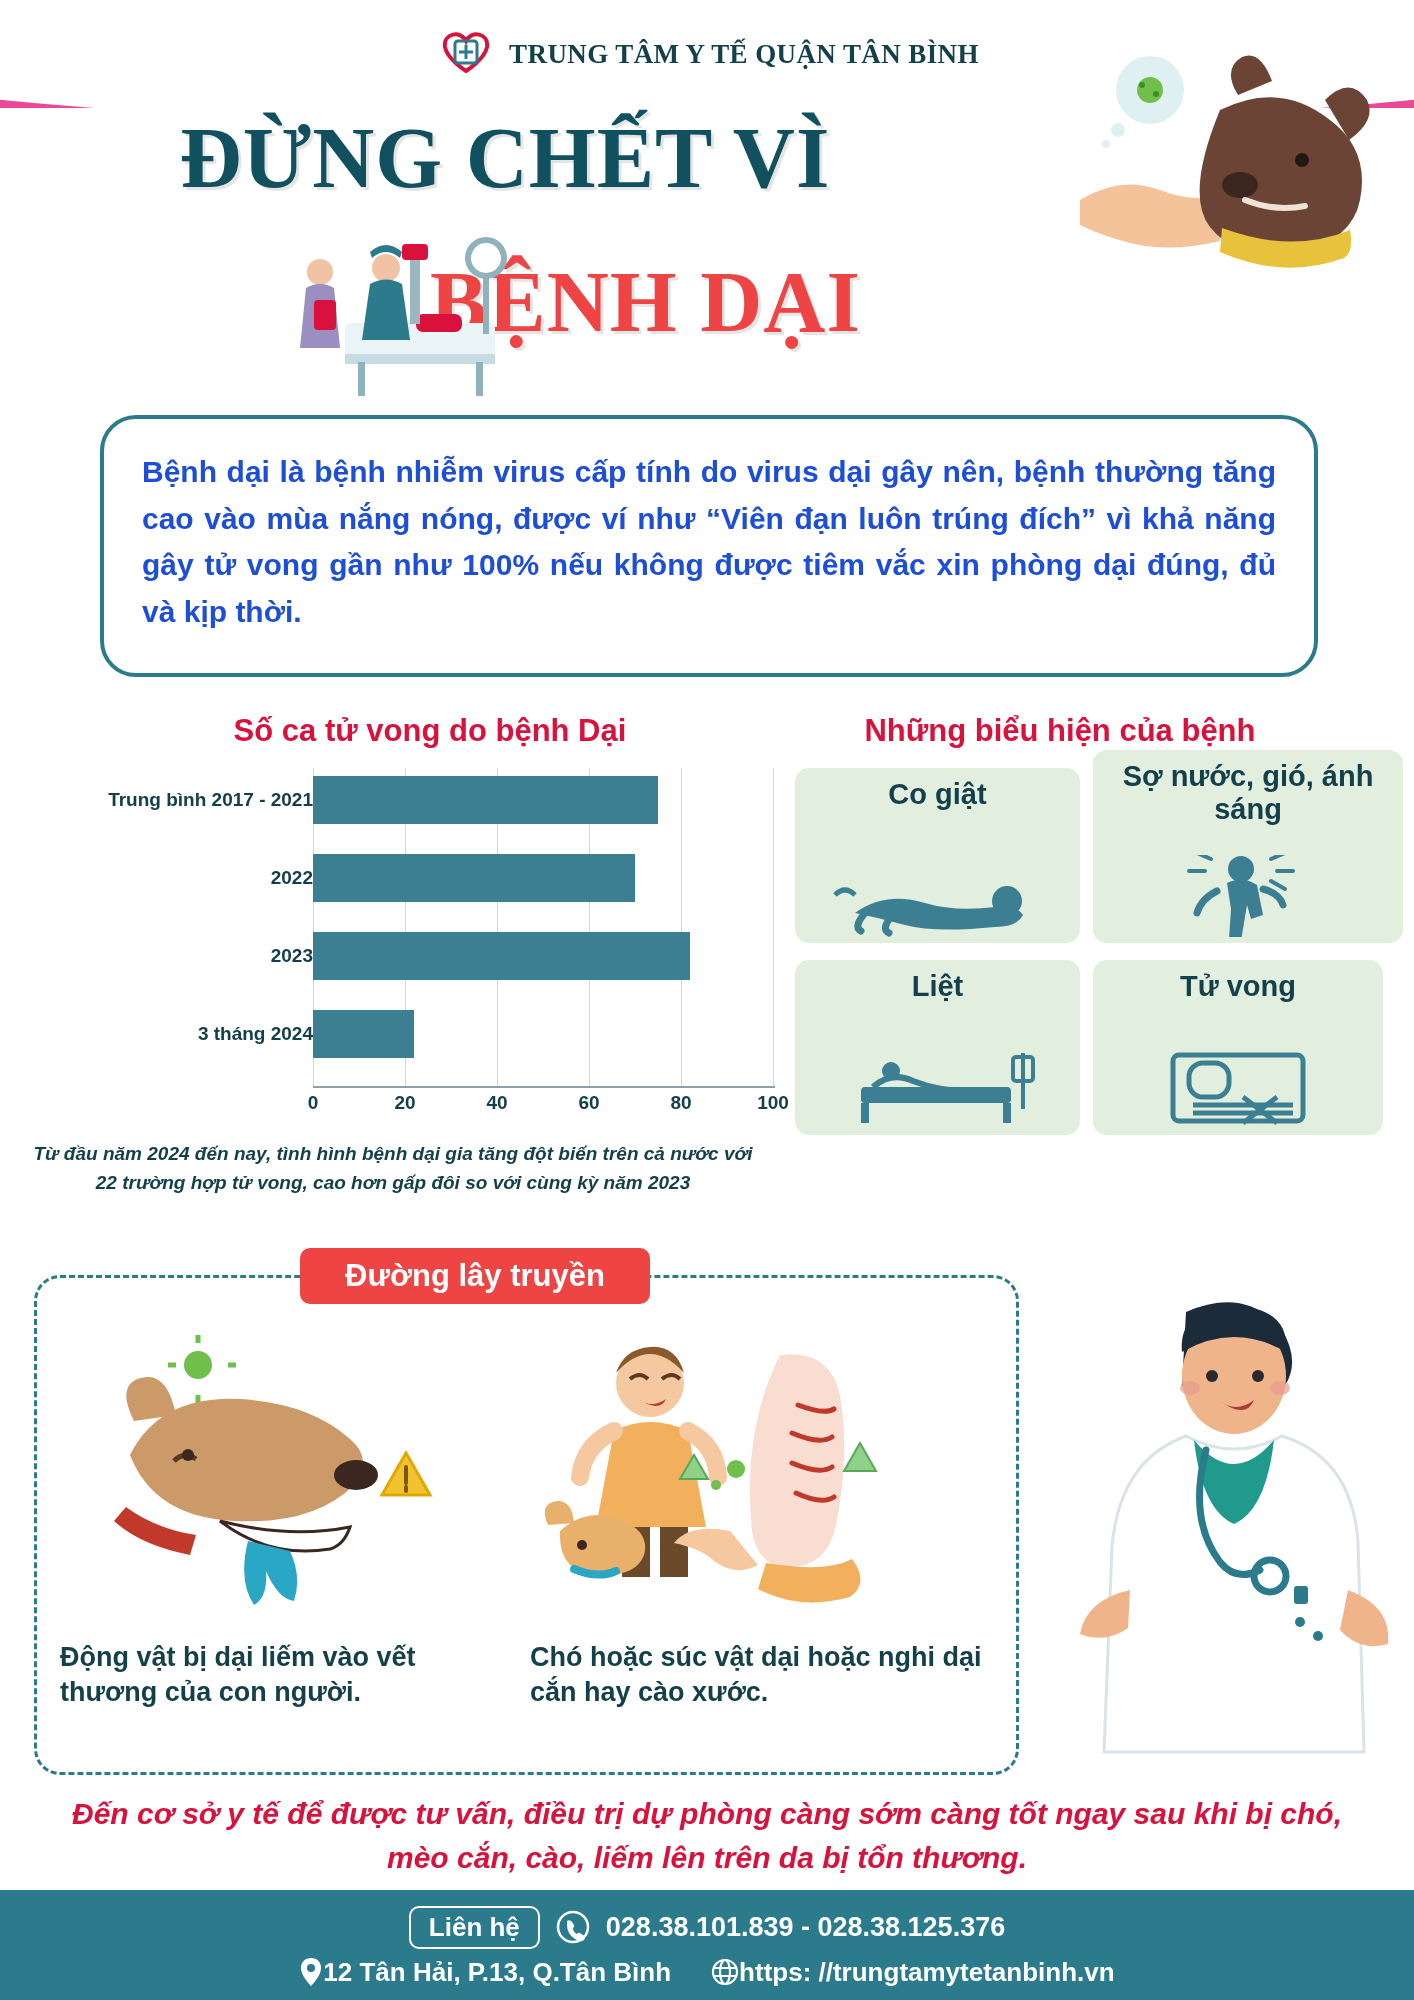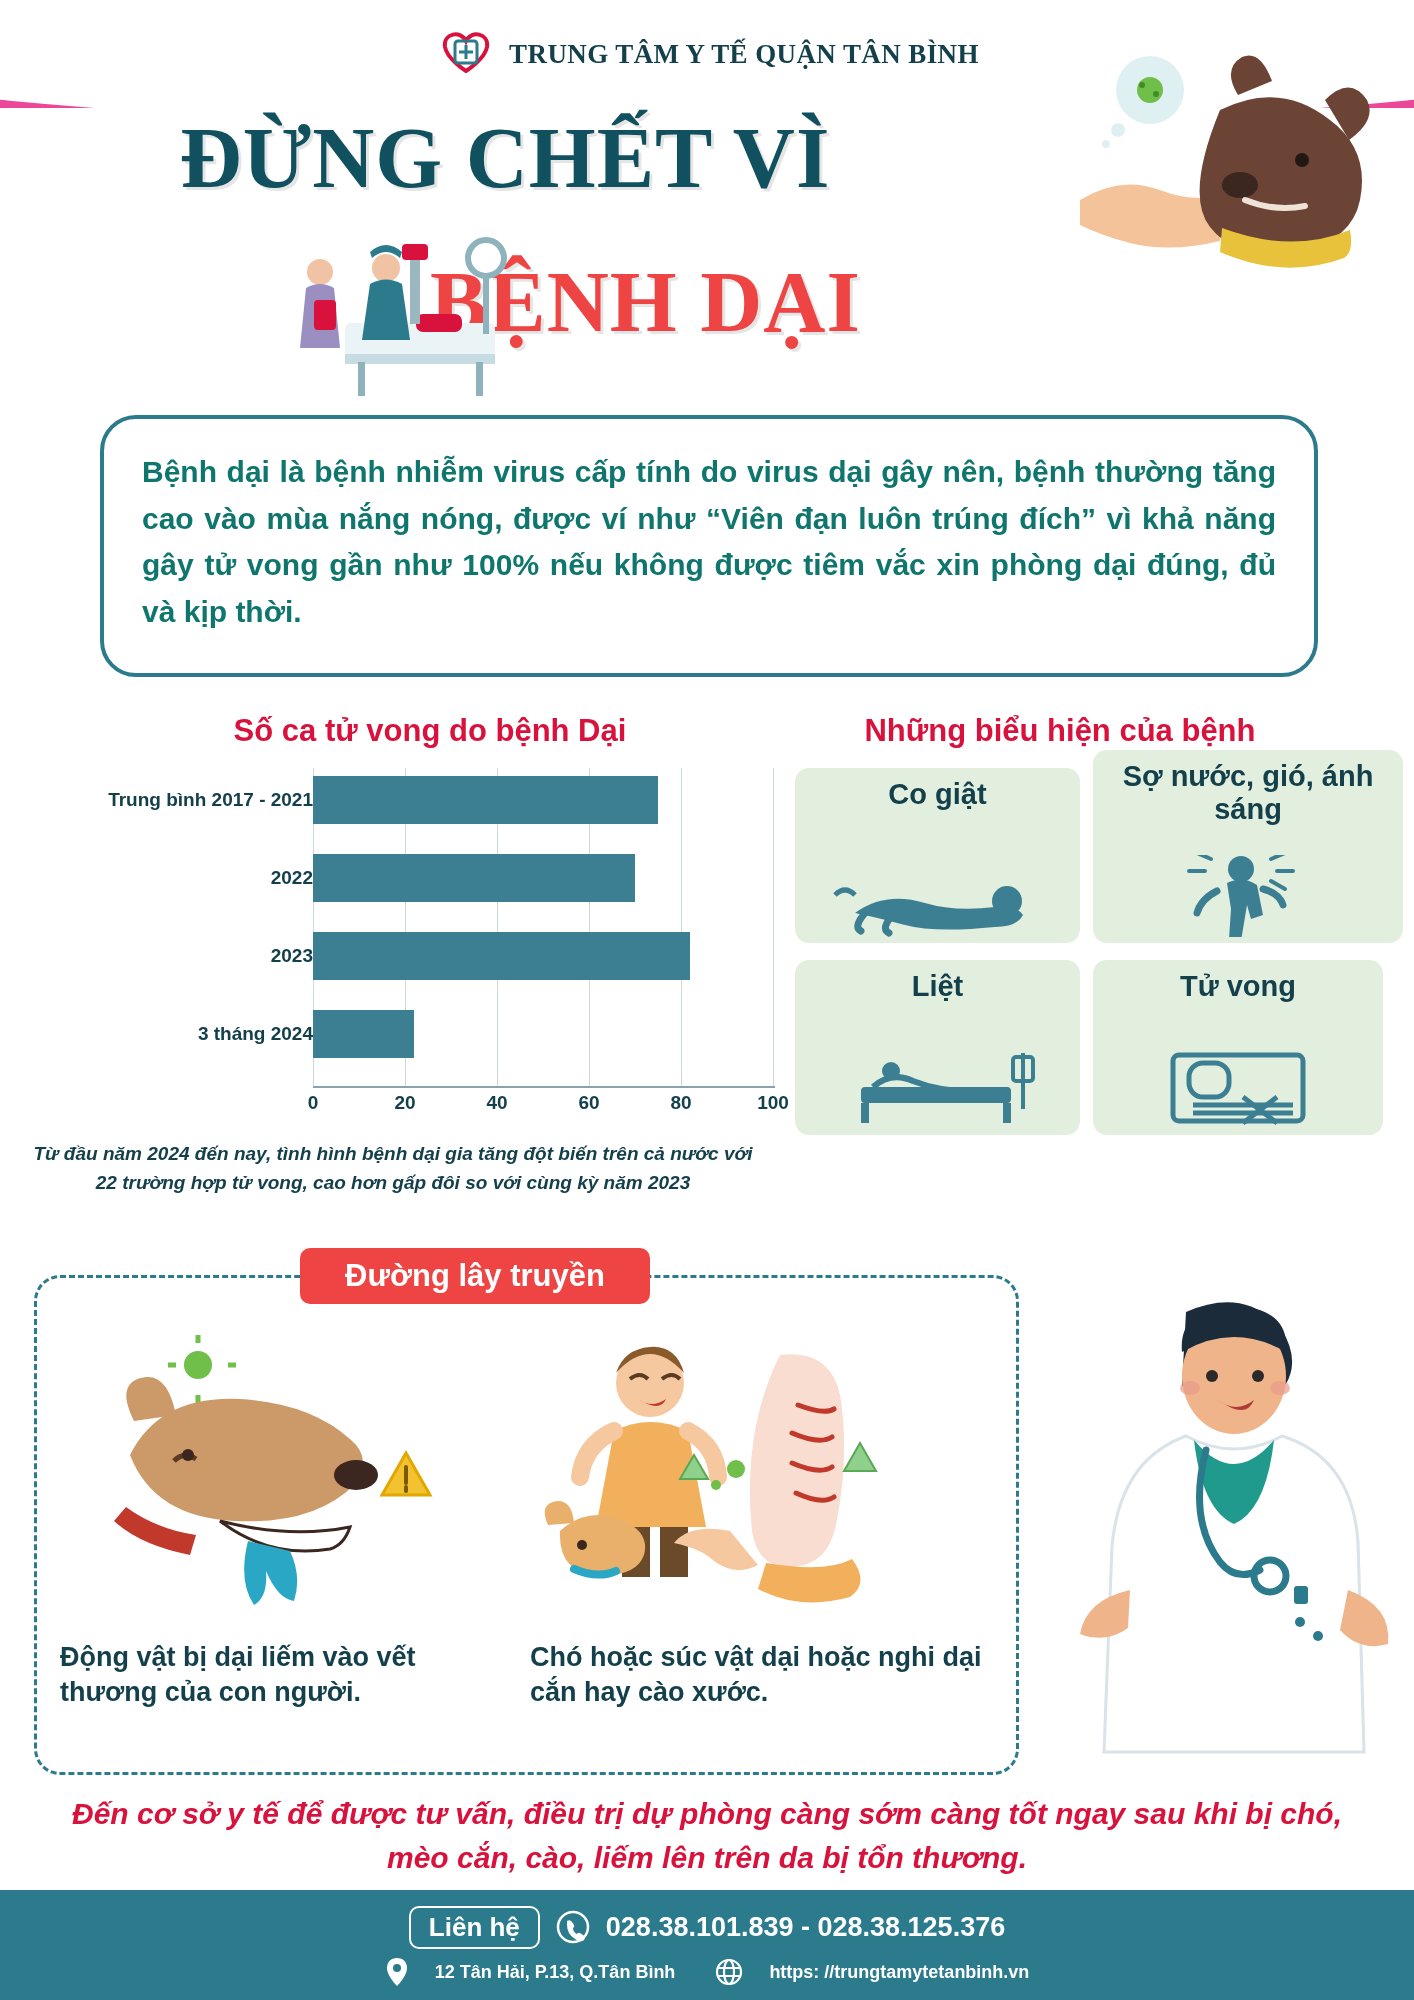--- a/index.html
+++ b/index.html
@@ -57,21 +57,21 @@
   .dog-art { position:absolute; right:24px; top:50px; width:320px; height:230px; }
   
   .hosp-art { position:absolute; left:290px; top:228px; width:250px; height:180px; }
 
   
   .intro {
     position:absolute; left:100px; top:415px; width:1218px; height:262px;
     border:4px solid #2b7b8c; border-radius:36px;
     padding:30px 38px;
     font-size:30px; font-weight:bold; line-height:1.55;
-    color:#0f766e; text-align:justify;
+    color:#1d4ed8; text-align:justify;
   }
 
   
   .sec-title {
     position:absolute;
     font-size:31px; font-weight:bold; color:#d8123c;
     font-family:"Liberation Sans", sans-serif;
   }
   #chart-title { left:100px; top:713px; width:660px; text-align:center; }
   #symptom-title { left:790px; top:713px; width:540px; text-align:center; }
@@ -153,21 +153,21 @@
   }
   .footer-row2 {
     position:absolute; top:62px; left:0; width:1414px; height:40px;
     display:flex; align-items:center; justify-content:center; gap:40px;
   }
   .contact-pill {
     border:2px solid #ffffff; border-radius:10px; padding:4px 18px;
     font-size:26px; font-weight:bold;
   }
   .footer-text { font-size:27px; font-weight:bold; }
-  .footer-item { display:flex; align-items:center; gap:26px; font-size:18px; font-weight:bold; }
+  .footer-item { display:flex; align-items:center; gap:0; font-size:26px; font-weight:bold; }
   .ficon { display:inline-flex; align-items:center; justify-content:center; }
 </style>
 </head>
 <body>
 
 <div class="header">
   <div class="header-curve"></div>
   <div class="header-inner">
     <span class="logo-mark">
       <svg width="62" height="62" viewBox="0 0 62 62">

